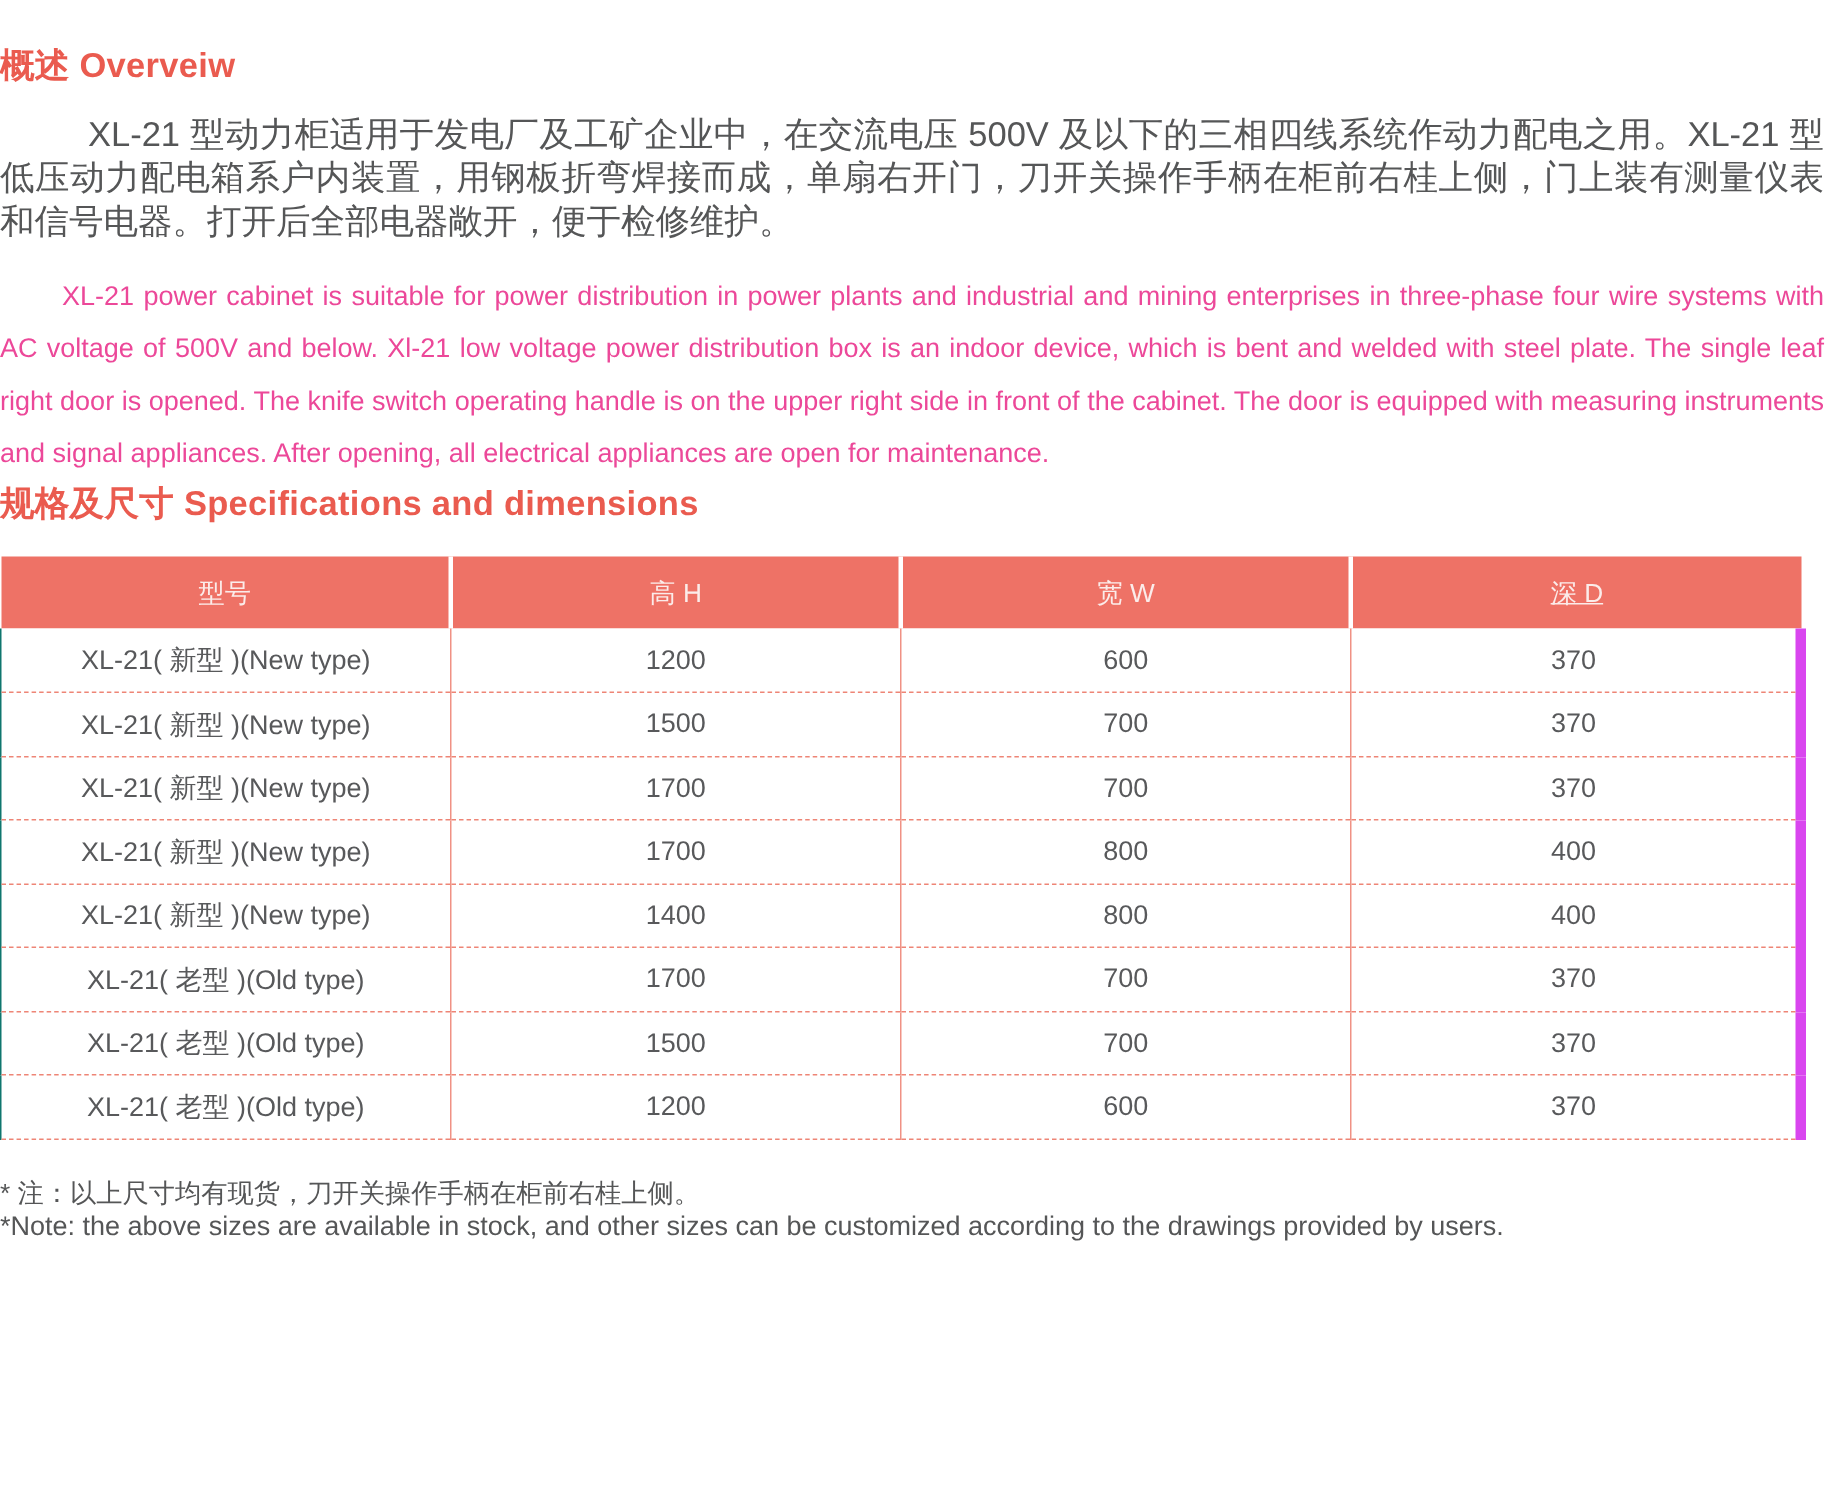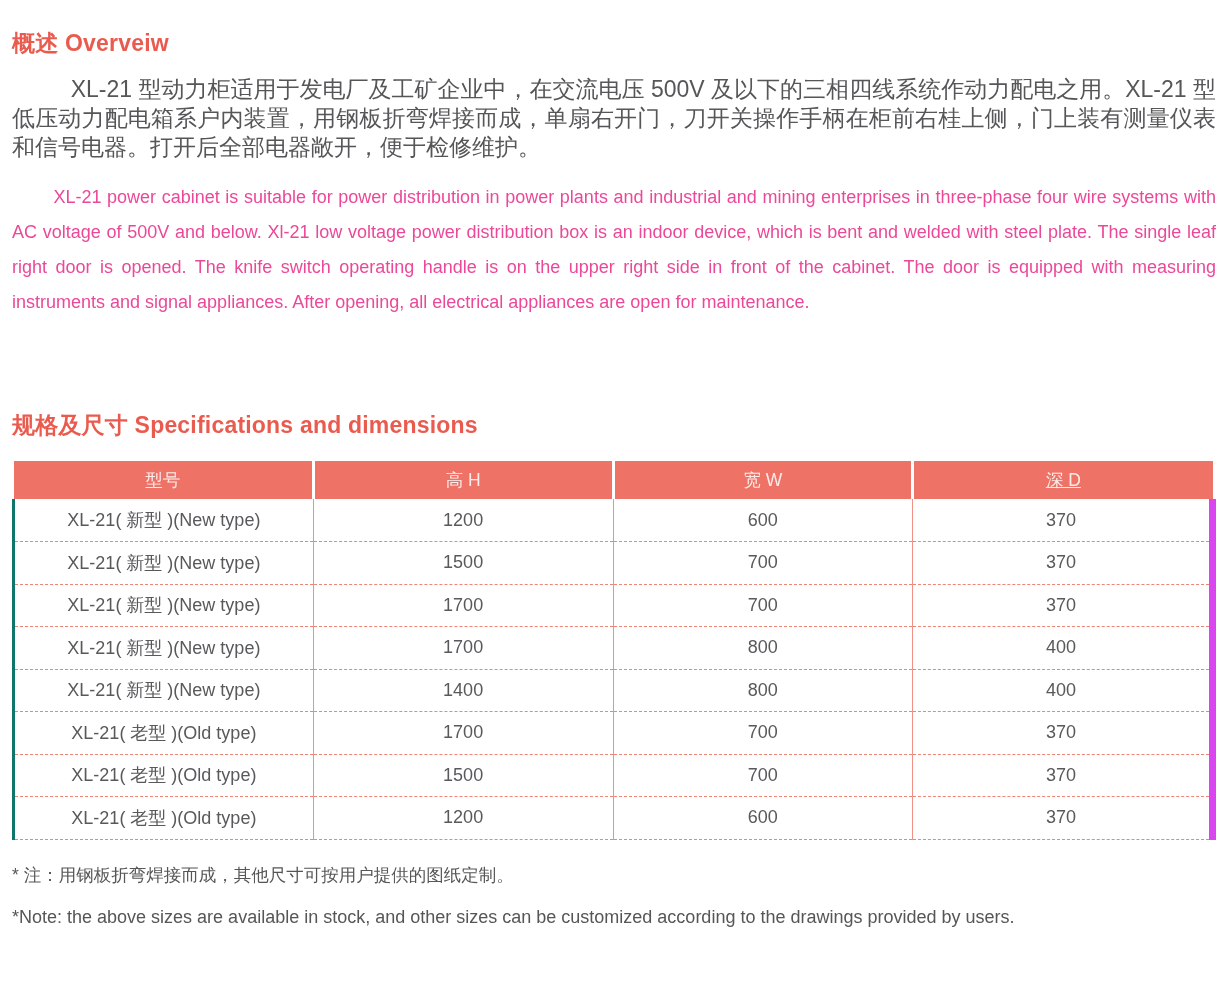--- a/index.html
+++ b/index.html
@@ -3,21 +3,21 @@
 <meta charset="utf-8">
 <style>
   * { margin: 0; padding: 0; box-sizing: border-box; }
   html, body { background: #ffffff; }
   body {
     width: 1226px; height: 996px;
     font-family: "Liberation Sans", "DejaVu Sans", sans-serif;
     color: #555657;
     overflow: hidden;
   }
-  .page { width: 1226px; height: 996px; padding: 28px 10px 0 12px; background: #fff; }
+  .page { width: 1226px; height: 996px; padding: 28px 10px 0 0; background: #fff; }
 
   .section-title {
     font-size: 23px;
     font-weight: bold;
     color: #ea5b4f;
     letter-spacing: 0.2px;
   }
   .para-cn {
     margin-top: 16px;
     font-size: 23px;
@@ -27,60 +27,59 @@
     text-align: justify;
   }
   .para-en {
     margin-top: 18px;
     font-size: 18px;
     line-height: 35px;
     color: #ec4899;
     text-indent: 2.3em;
     text-align: justify;
   }
-  .specs-title { margin-top: 90px; }
+  .specs-title { }
 
   table.specs {
     margin-top: 20px;
     width: 1204px;
     border-collapse: collapse;
     table-layout: fixed;
   }
   table.specs col { width: 25%; }
   table.specs thead th {
     background: #ee7266;
     color: #fbecea;
     font-weight: normal;
     font-size: 17.5px;
-    height: 38px;
+    height: 48px;
     text-align: center;
     vertical-align: middle;
     border-right: 3px solid #ffffff;
   }
   table.specs thead th:last-child { border-right: none; text-decoration: underline; }
   table.specs tbody td {
     height: 42.5px;
     font-size: 18px;
     color: #58595b;
     text-align: center;
     vertical-align: middle;
     background: #fff;
     border-right: 1px solid #f09184;
     border-bottom: 1px dashed #ee8576;
   }
-  table.specs tbody td:first-child { border-left: 3px solid #0f766e; }
+  table.specs tbody td:first-child { border-left: 1px solid #0f766e; }
   table.specs tbody td:last-child { border-right: 7px solid #d946ef; }
 
   .note-cn {
     margin-top: 23px;
     font-size: 17.5px;
     color: #555657;
   }
   .note-en {
-    margin-top: 20px;
     font-size: 18px;
     color: #555657;
   }
 </style>
 </head>
 <body>
 
 <div class="page">
 
   <h2 class="section-title">概述 Overveiw</h2>
@@ -151,17 +150,17 @@
         </tr>
         <tr>
           <td>XL-21( 老型 )(Old type)</td>
           <td>1200</td>
           <td>600</td>
           <td>370</td>
         </tr>
       </tbody>
   </table>
 
-  <p class="note-cn">* 注：用钢板折弯焊接而成，其他尺寸可按用户提供的图纸定制。</p>
+  <p class="note-cn">* 注：以上尺寸均有现货，刀开关操作手柄在柜前右桂上侧。</p>
 
   <p class="note-en">*Note: the above sizes are available in stock, and other sizes can be customized according to the drawings provided by users.</p>
 
 </div>
 
 </body></html>

